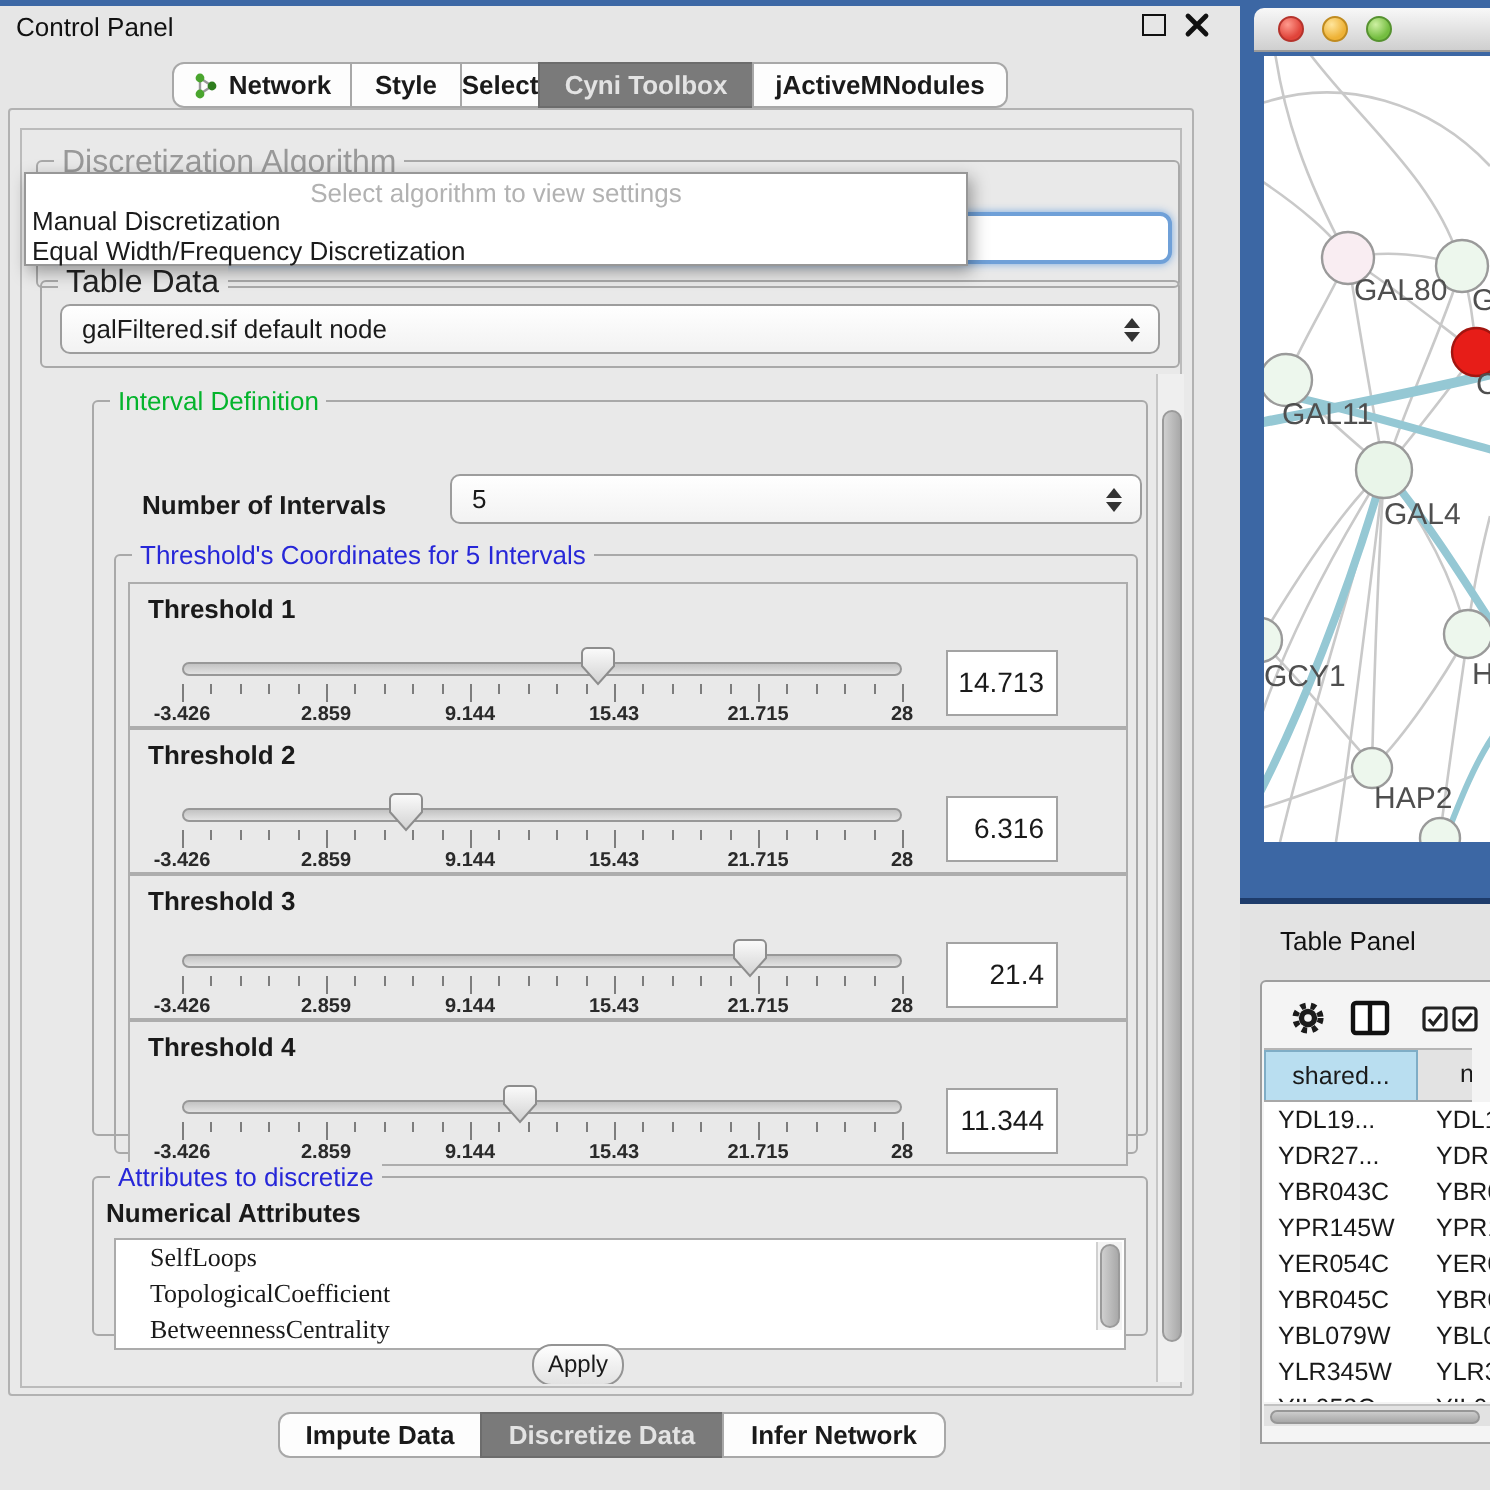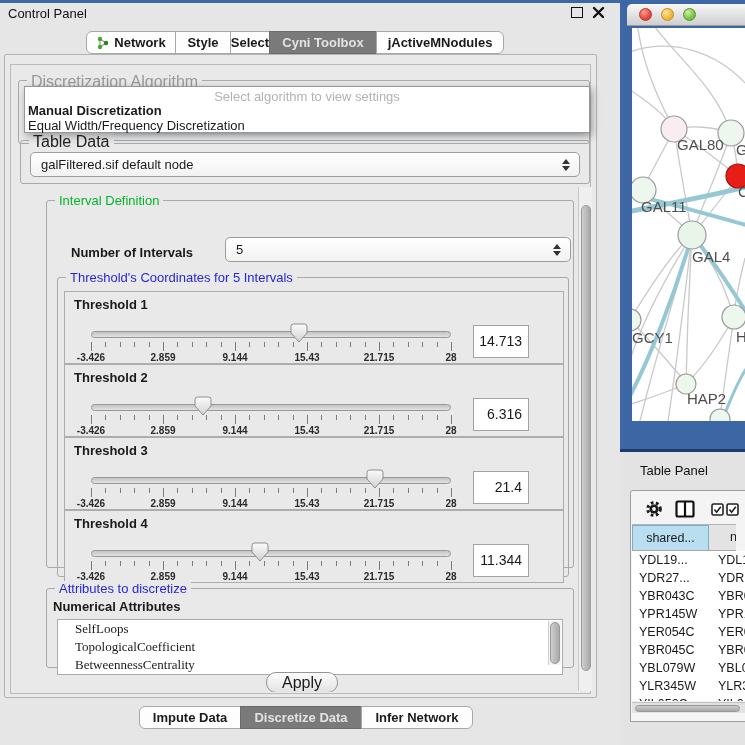--- a/index.html
+++ b/index.html
@@ -33,25 +33,25 @@
 
   .group { border:1px solid #a9a9a9; border-radius:3px; }
   .group-title { position:absolute; top:-8px; left:8px; background:#e9e9e9; padding:0 4px; font-size:16px; white-space:nowrap; }
 
   
   #algo-group { left:18px; top:80px; width:572px; height:64px; }
   #algo-combo { left:28px; top:106px; width:558px; height:26px; background:#fff; border:2px solid #6fa0d8;
                 border-radius:6px; box-shadow:0 0 4px #79a9e0; }
 
   
-  #algo-popup { left:24px; top:86px; width:566px; height:47px; background:#fff;
+  #algo-popup { left:12px; top:86px; width:472px; height:47px; background:#fff;
                 border:1px solid #979797; box-shadow:2px 3px 8px rgba(0,0,0,.35); z-index:30; }
   #popup-hint { left:0; top:2px; width:100%; text-align:center; font-size:13px; color:#b2b2b2; }
   .popup-opt { left:2px; width:560px; font-size:13px; padding-left:1px; white-space:nowrap; }
-  .popup-opt.bold { font-weight:bold; }
+  .popup-opt.bold { font-weight:normal; }
 
   
   #tabledata-group { left:20px; top:140px; width:570px; height:44px; }
   .combo { background:linear-gradient(#ffffff,#f2f2f2); border:1px solid #9d9d9d; border-radius:5px;
            font-size:13px; line-height:23px; padding-left:10px; white-space:nowrap; }
   #tabledata-combo { left:30px; top:152px; width:550px; height:25px; }
   .combo-arrows { position:absolute; right:9px; top:5px; width:9px; height:14px; }
   .arr-up, .arr-dn { position:absolute; left:1px; width:0; height:0; border-left:4px solid transparent; border-right:4px solid transparent; }
   .arr-up { top:1px; border-bottom:5px solid #333; }
   .arr-dn { bottom:1px; border-top:5px solid #333; }
@@ -86,23 +86,23 @@
   
   #attr-group { left:34px; top:402px; width:528px; height:80px; }
   #attr-group > .group-title { color:#2727d8; font-size:13px; }
   #attr-subtitle { left:6px; top:10px; font-size:13px; font-weight:bold; }
   #attr-list { left:10px; top:30px; width:506px; height:56px; background:#fff; border:1px solid #ababab; overflow:hidden;font-family:Liberation Serif, serif; }
   .attr-item { font-size:13px; line-height:18px; padding-left:17px; white-space:nowrap; }
   #attr-vscroll { position:absolute; right:1px; top:1px; width:13px; height:44px; background:#f3f3f3; border-left:1px solid #d0d0d0; }
   #attr-vscroll .thumb { position:absolute; left:1px; top:1px; width:10px; height:42px; border-radius:5px;
                          background:linear-gradient(90deg,#cfcfcf,#a9a9a9); border:1px solid #9a9a9a; }
 
-  #apply-btn { left:254px; top:486px; width:72px; height:21px; border-radius:10px;
+  #apply-btn { left:254px; top:486px; width:46px; height:21px; border-radius:10px;
                background:linear-gradient(#fefefe,#e2e2e2); border:1px solid #949494;
-               font-size:16px; text-align:center; line-height:19px; }
+               font-size:12px; text-align:center; line-height:19px; }
 
   
   #net-window { left:620px; top:0; width:125px; height:452px; background:#3c67a4; border-bottom:3px solid #1e3c6b; }
   #net-titlebar { left:7px; top:4px; width:118px; height:22px; border-radius:5px 0 0 0;
                   background:linear-gradient(#f8f8f8,#cfcfcf); border-bottom:1px solid #9a9a9a; }
   .tlight { position:absolute; top:4px; width:13px; height:13px; border-radius:50%; }
   #tl-red   { left:12px; background:radial-gradient(circle at 35% 30%, #ff9a8d, #e0443a 65%); border:1px solid #b5332c; }
   #tl-yellow{ left:34px; background:radial-gradient(circle at 35% 30%, #ffe59b, #eeb236 65%); border:1px solid #c08b1f; }
   #tl-green { left:56px; background:radial-gradient(circle at 35% 30%, #cdf0a2, #74bd40 65%); border:1px solid #569230; }
   #net-canvas { left:12px; top:28px; width:113px; height:393px; background:#fff; overflow:hidden; }

